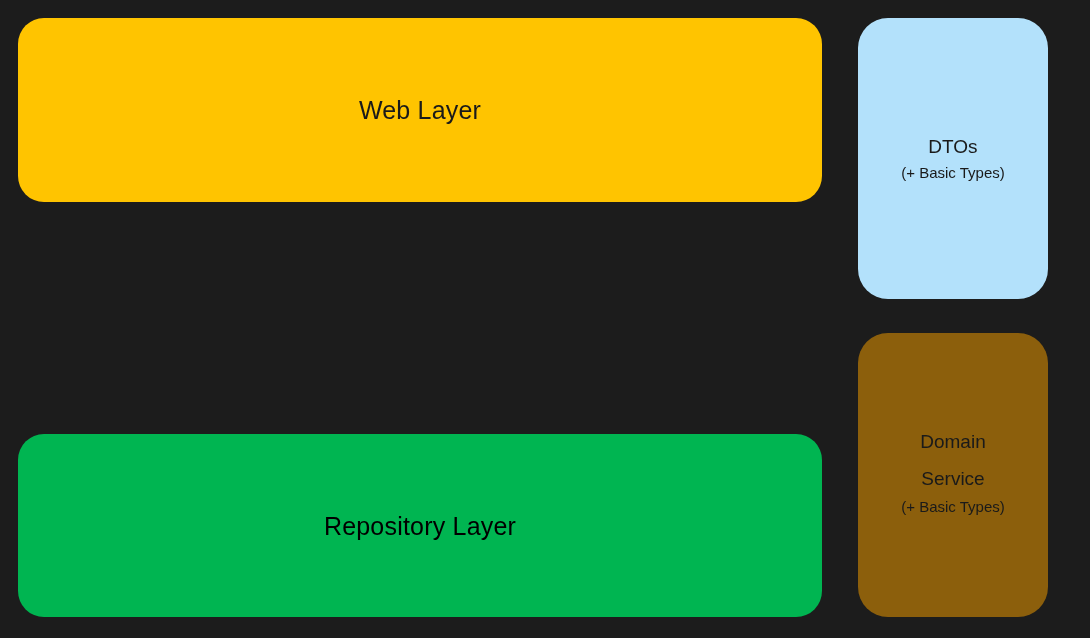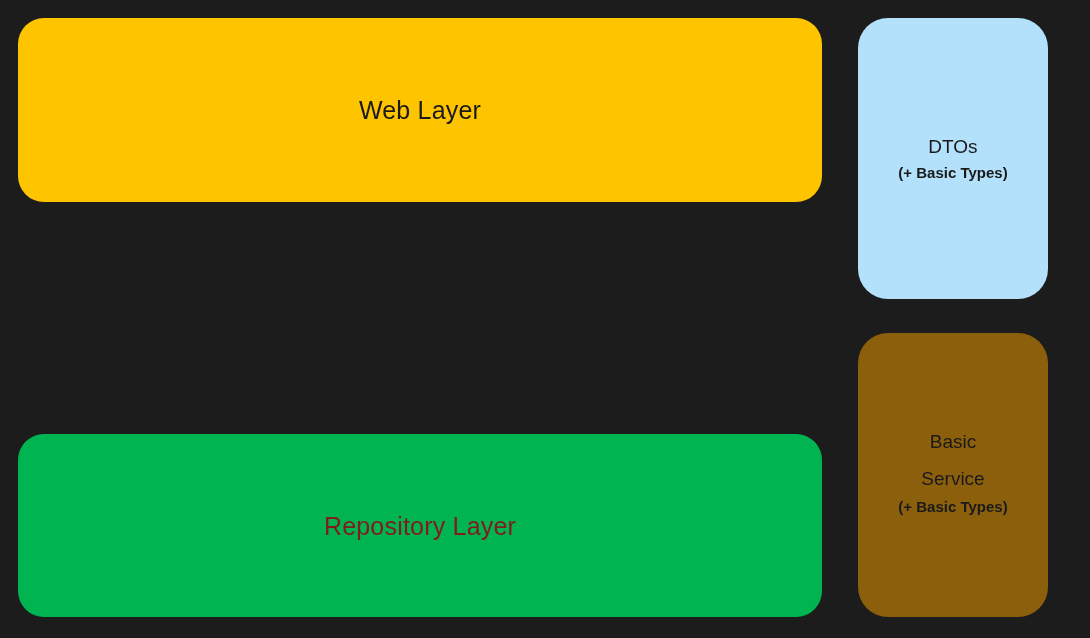--- a/index.html
+++ b/index.html
@@ -60,35 +60,35 @@
   }
   #service-layer .layer-label { color: #ffffff; }
 
   #repository-layer {
     left: 18px;
     top: 434px;
     width: 804px;
     height: 183px;
     background: #00b551;
   }
-  #repository-layer .layer-label { color: #7f1d1d; }
+  #repository-layer .layer-label { color: #000000; }
 
   
   .model-box {
     border-radius: 30px;
   }
   .model-title {
     font-size: 19px;
     font-weight: 400;
     line-height: 1.0;
     color: #1a1a1a;
   }
   .model-subtitle {
     font-size: 15px;
-    font-weight: 700;
+    font-weight: 400;
     line-height: 1.0;
     color: #1a1a1a;
   }
 
   #dtos-box {
     left: 858px;
     top: 18px;
     width: 190px;
     height: 281px;
     background: #b3e1fb;
@@ -122,18 +122,18 @@
   <div class="box layer-box" id="repository-layer">
     <span class="layer-label">Repository Layer</span>
   </div>
 
   <div class="box model-box" id="dtos-box">
     <span class="model-title">DTOs</span>
     <span class="model-subtitle">(+ Basic Types)</span>
   </div>
 
   <div class="box model-box" id="domain-models-box">
-    <span class="model-title model-title-line1">Basic</span>
+    <span class="model-title model-title-line1">Domain</span>
     <span class="model-title model-title-line2">Service</span>
     <span class="model-subtitle">(+ Basic Types)</span>
   </div>
 
 </div>
 
 </body></html>

